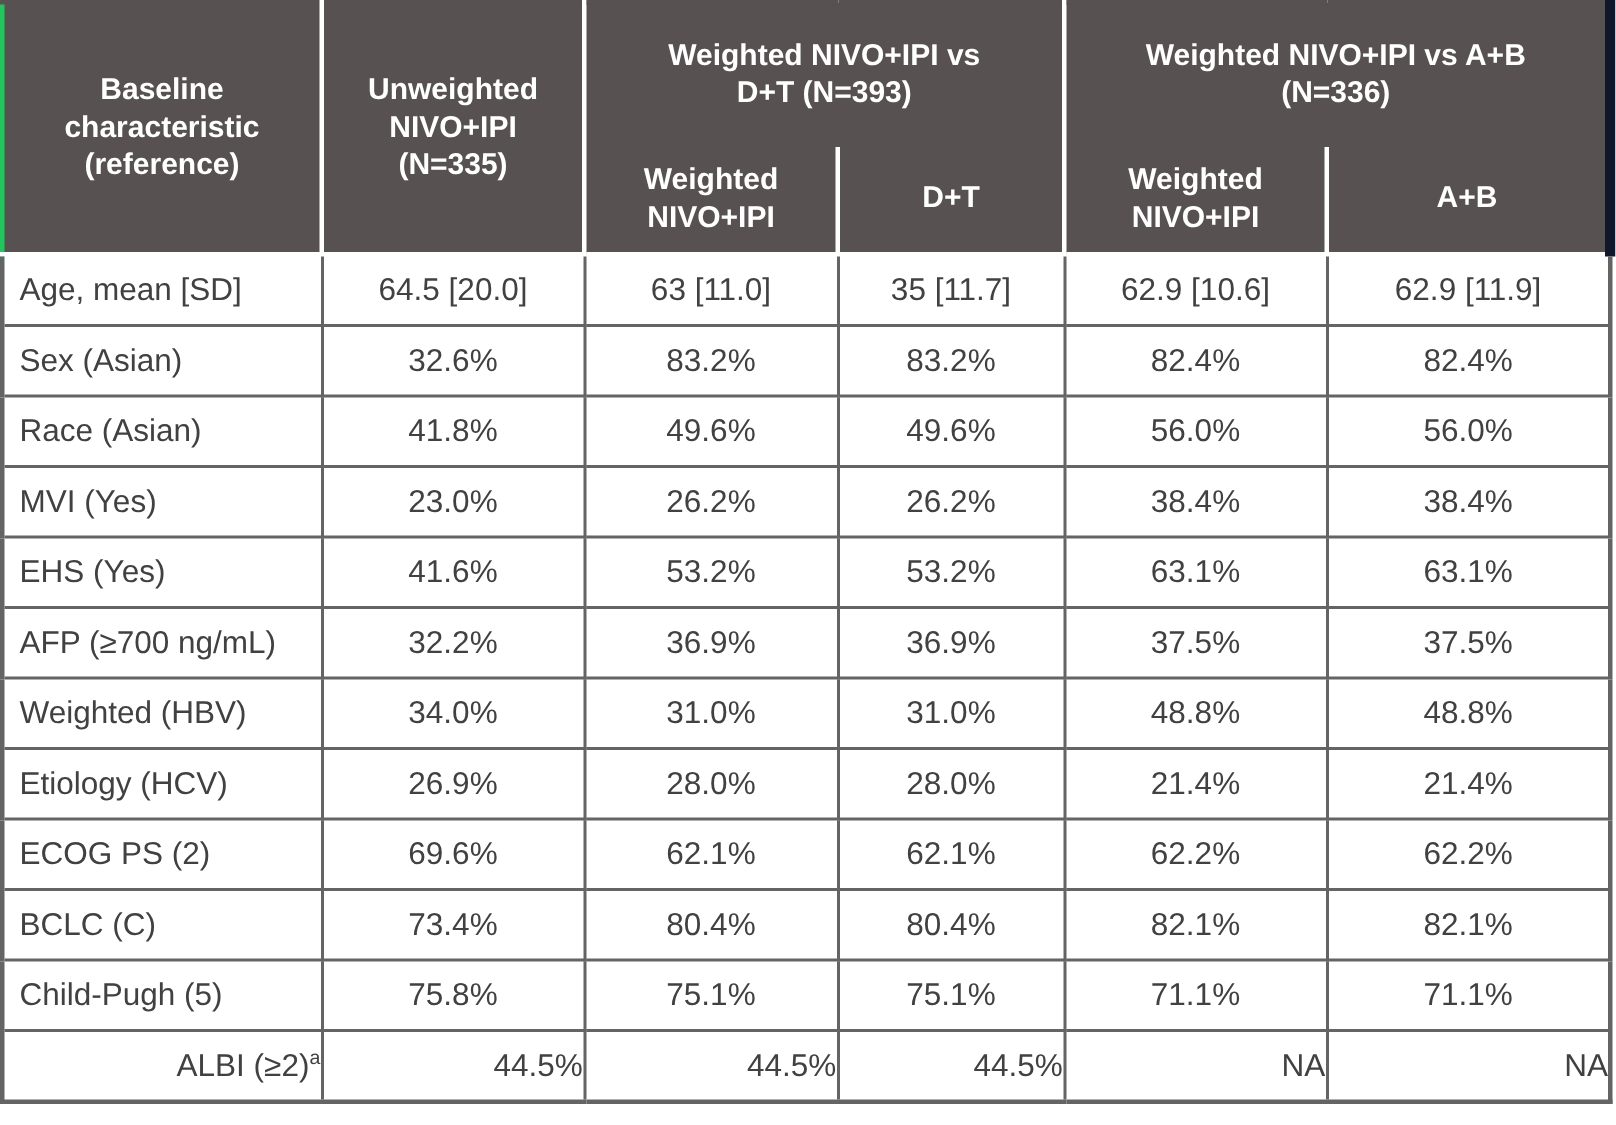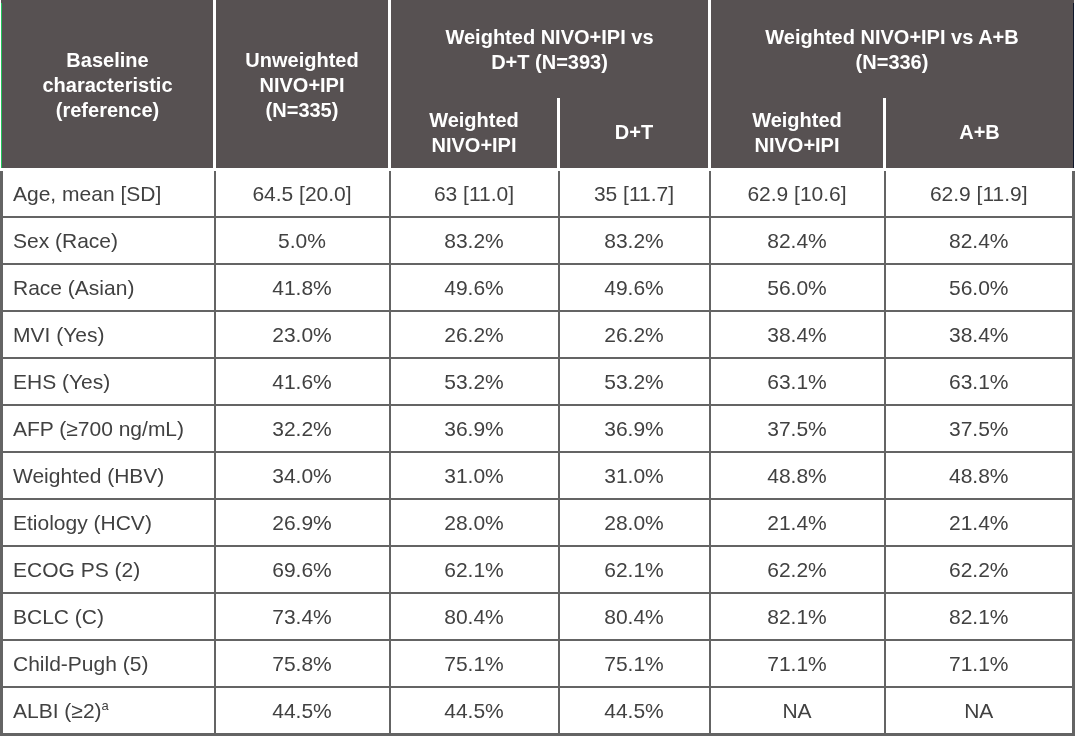--- a/index.html
+++ b/index.html
@@ -31,43 +31,43 @@
     text-align: center;
     vertical-align: middle;
     white-space: pre-line;
     padding: 0;
     border: 3px solid #ffffff;
   }
   tr.row-a { height: 96px; }
   tr.row-b { height: 72px; }
   tr.row-a th { border-top: 3px solid #575152; }
   tr.row-a th:first-child, tr.row-b th:first-of-type { }
-  thead th.edge-left  { border-left: 1px solid #22c55e; }
-  thead th.edge-right { border-right: 1px solid #0f172a; }
+  thead th.edge-left  { border-left: 3px solid #22c55e; }
+  thead th.edge-right { border-right: 7px solid #0f172a; }
   thead th.group { border-bottom: 0; vertical-align: middle; }
   tr.row-b th { border-top: 0; }
 
   tbody td {
     background: #ffffff;
     color: #414141;
     font-size: 21px;
     height: 45px;
     text-align: center;
     vertical-align: middle;
     padding: 0;
     border: 2px solid #646464;
   }
   tbody td.label {
     text-align: left;
     padding-left: 10px;
   }
   tbody tr:first-child td { border-top: 0; }
   tbody td:first-child { border-left-width: 3px; }
   tbody td:last-child { border-right-width: 3px; }
-  tbody tr:last-child td { border-bottom-width: 3px; }
+  tbody tr:last-child td { border-bottom-width: 3px; text-align: right; }
 
   sup.fn {
     font-size: 13px;
     line-height: 0;
     vertical-align: super;
   }
 </style>
 </head>
 <body>
 
@@ -105,22 +105,22 @@
   <tbody>
     <tr>
       <td class="label"><span>Age, mean [SD]</span><sup class="fn"></sup></td>
       <td>64.5 [20.0]</td>
       <td>63 [11.0]</td>
       <td>35 [11.7]</td>
       <td>62.9 [10.6]</td>
       <td>62.9 [11.9]</td>
     </tr>
     <tr>
-      <td class="label"><span>Sex (Race)</span><sup class="fn"></sup></td>
-      <td>5.0%</td>
+      <td class="label"><span>Sex (Asian)</span><sup class="fn"></sup></td>
+      <td>32.6%</td>
       <td>83.2%</td>
       <td>83.2%</td>
       <td>82.4%</td>
       <td>82.4%</td>
     </tr>
     <tr>
       <td class="label"><span>Race (Asian)</span><sup class="fn"></sup></td>
       <td>41.8%</td>
       <td>49.6%</td>
       <td>49.6%</td>

